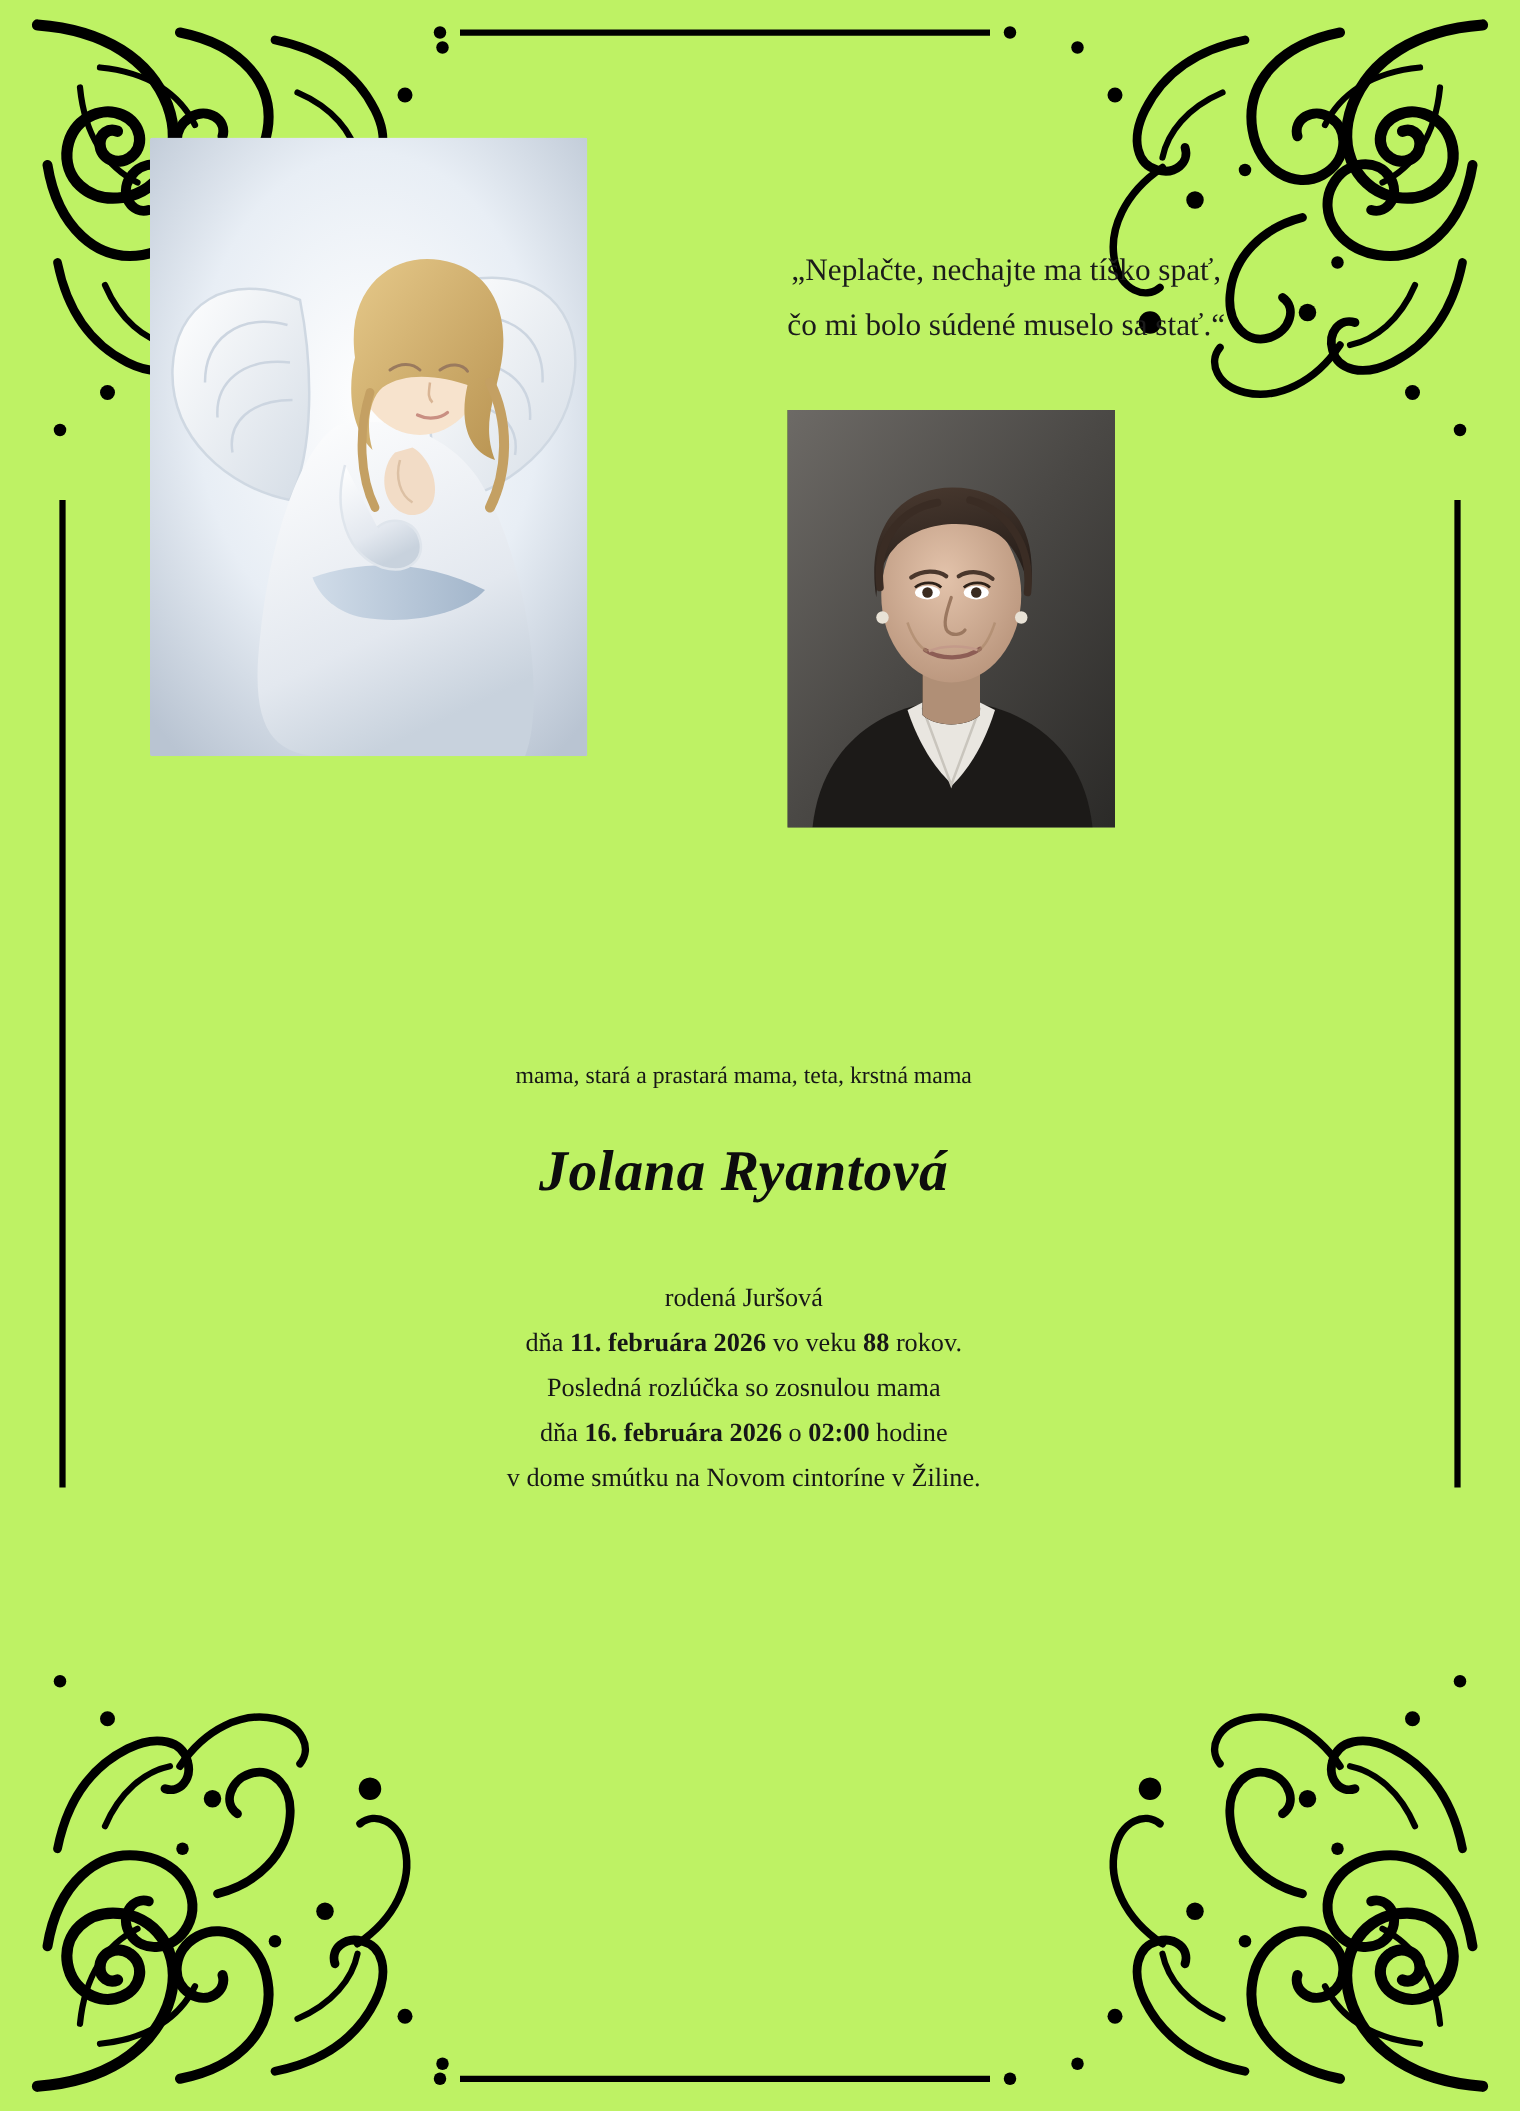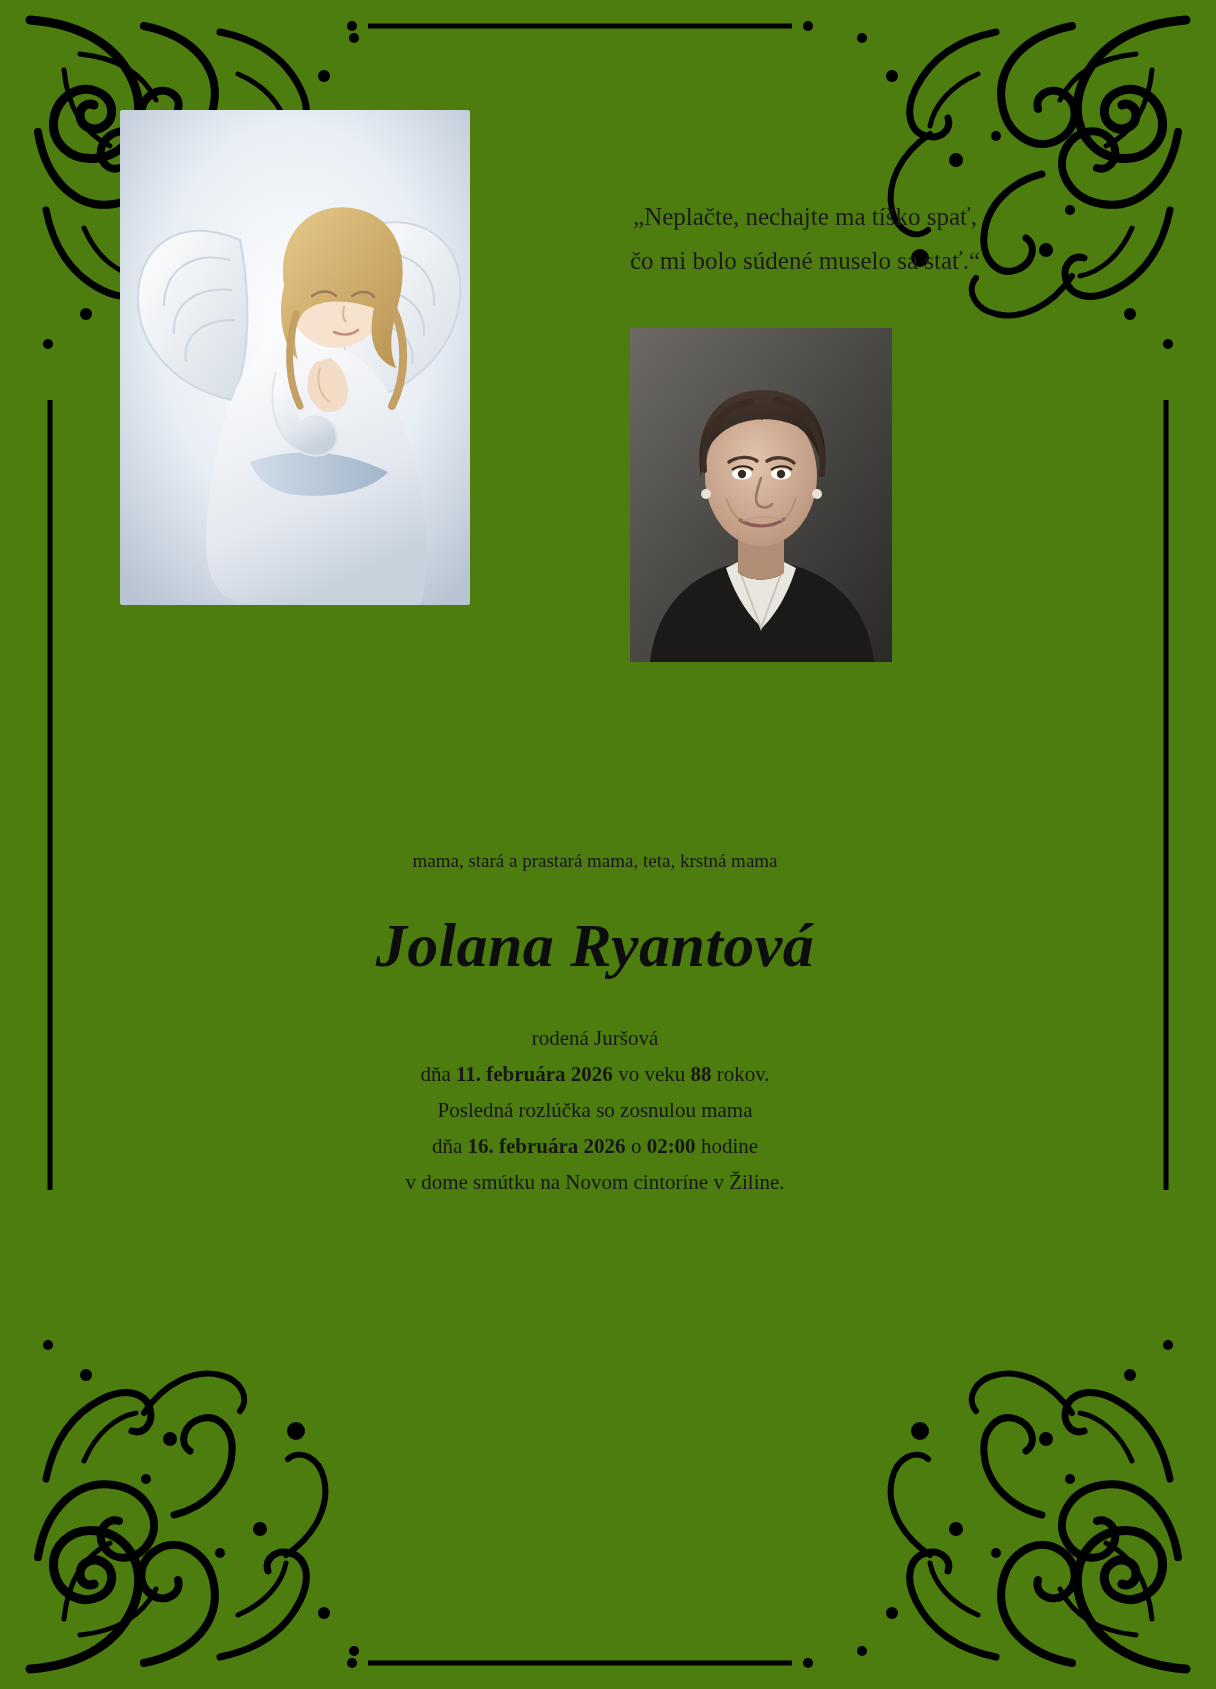--- a/index.html
+++ b/index.html
@@ -9,21 +9,21 @@
   }
   body {
     font-family: "Liberation Serif", serif;
     color: #141414;
   }
   .page {
     position: relative;
     width: 1216px;
     height: 1689px;
     overflow: hidden;
-    background: #4d7c0f;
+    background: #bef264;
   }
 
   
   .frame-svg {
     position: absolute;
     inset: 0;
     width: 1216px;
     height: 1689px;
     pointer-events: none;
   }
@@ -88,21 +88,21 @@
     font-size: 19px;
     color: #171717;
   }
 
   .name {
     position: absolute;
     left: 0px;
     top: 870px;
     width: 1010px;
     text-align: center;
-    font-size: 62px;
+    font-size: 46px;
     font-weight: bold;
     font-style: italic;
     letter-spacing: 0.5px;
     color: #0d0d0d;
   }
 
   .details {
     position: absolute;
     left: 0px;
     top: 980px;

